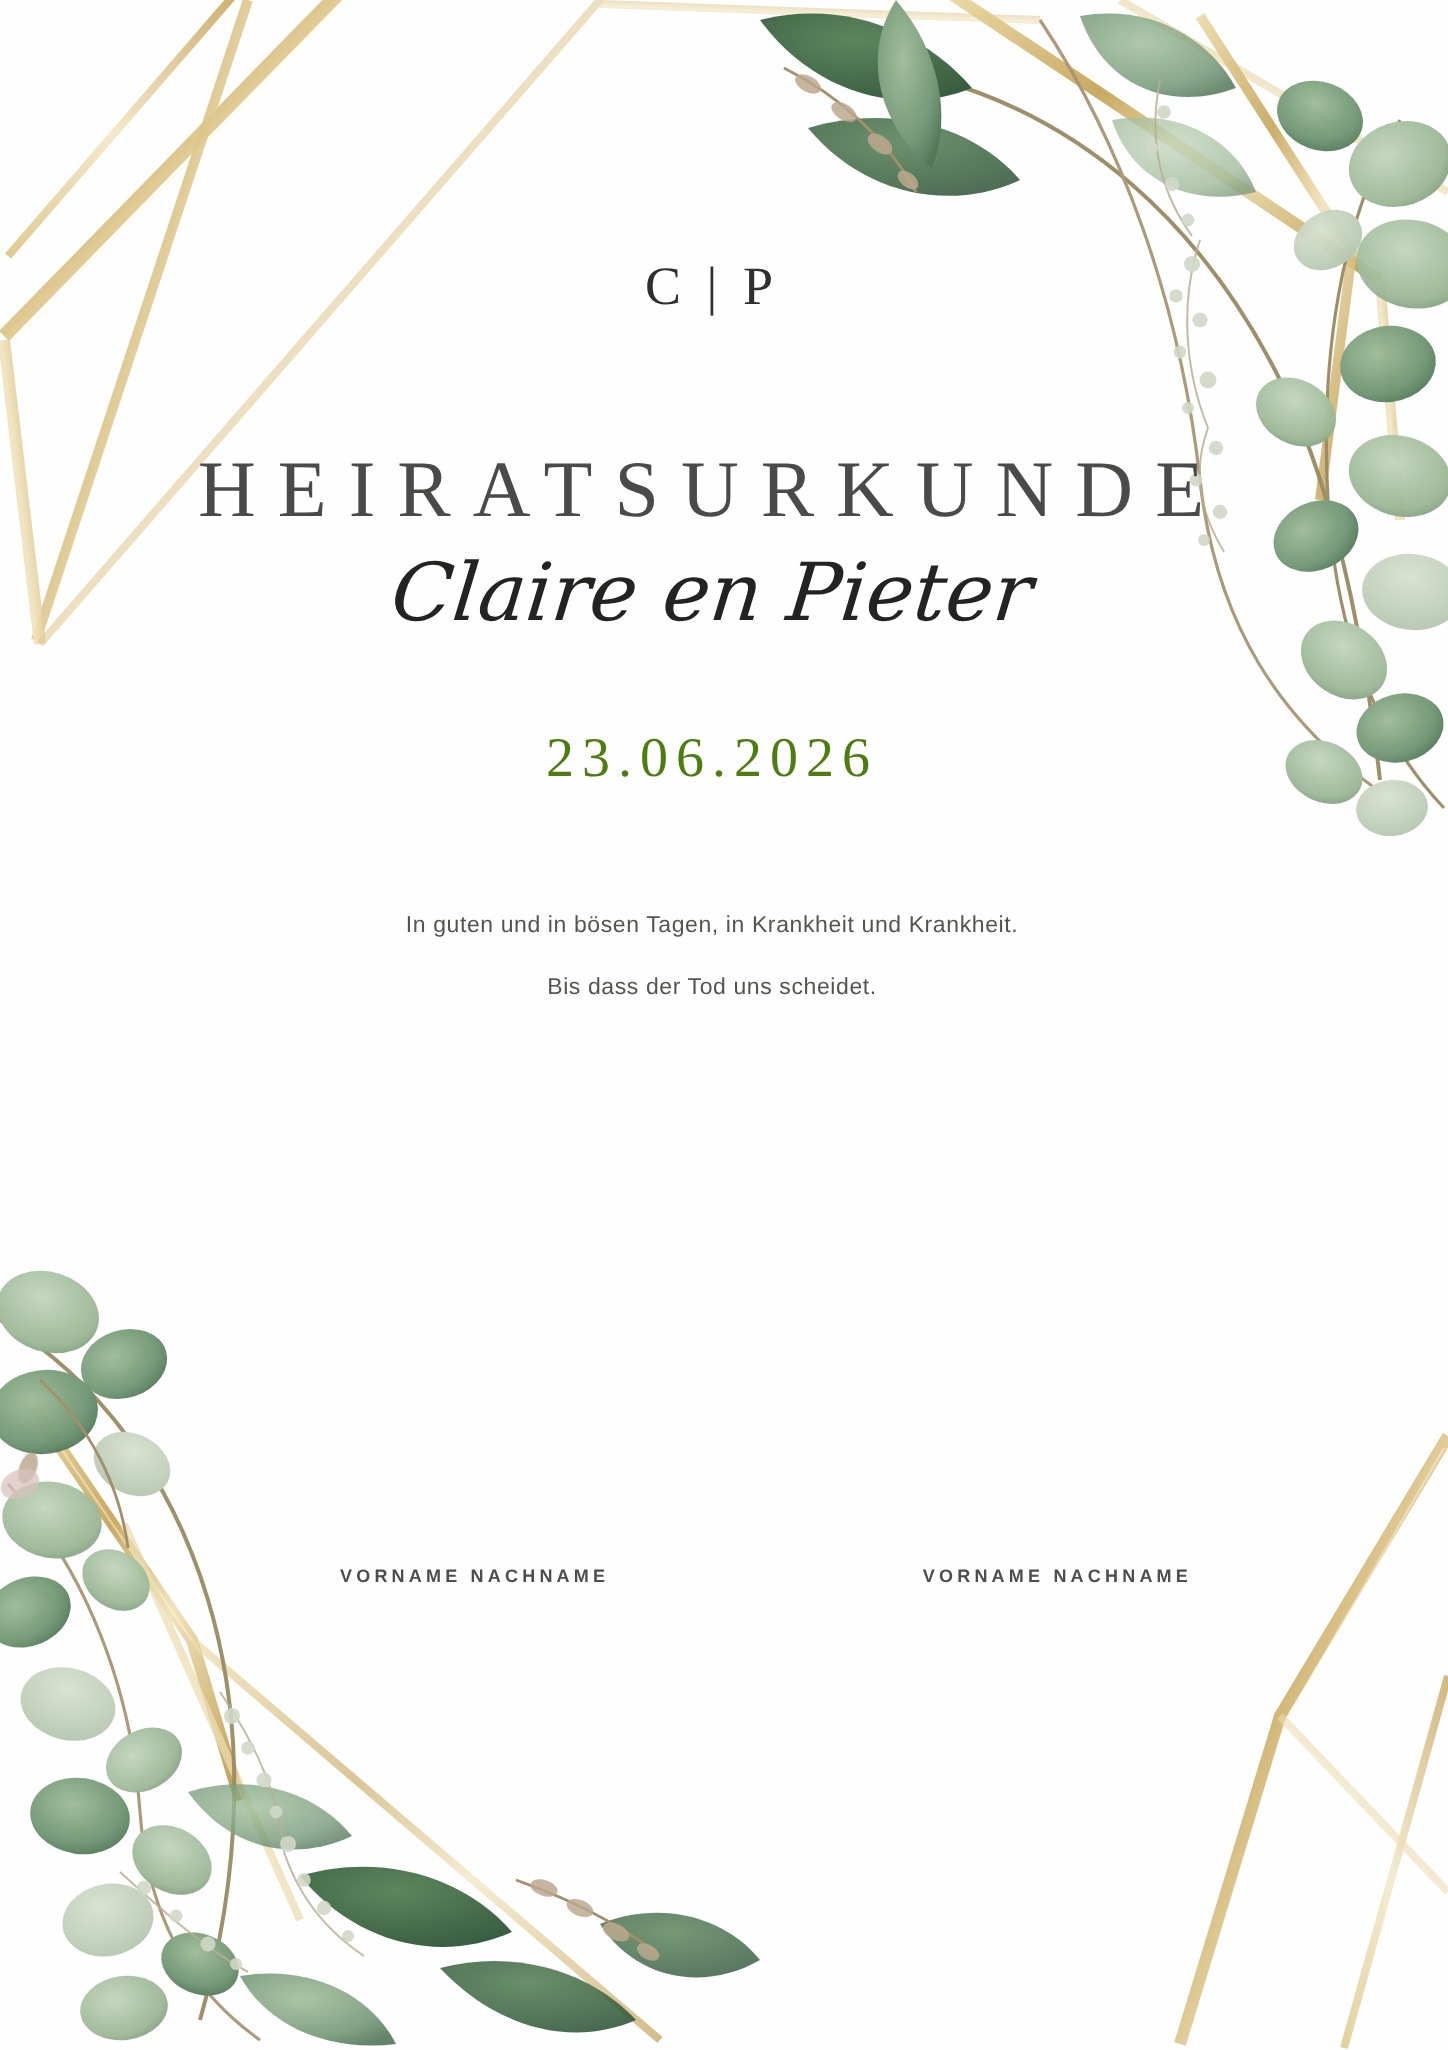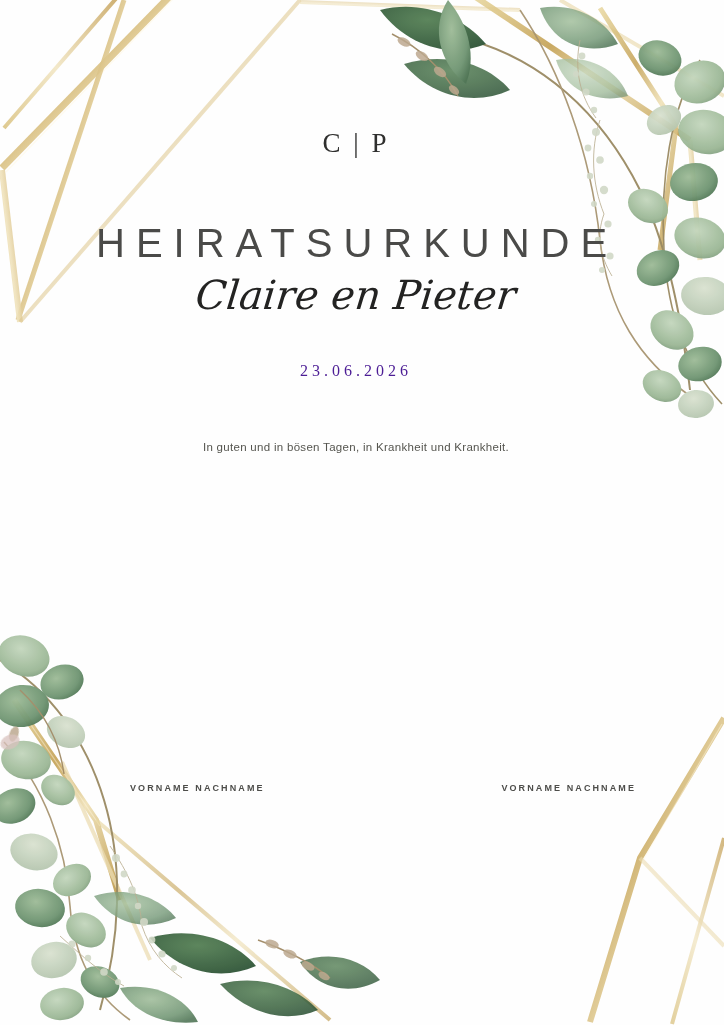--- a/index.html
+++ b/index.html
@@ -43,44 +43,44 @@
     margin-top: 128px;
     font-family: "Liberation Serif", serif;
     font-size: 27px;
     letter-spacing: 3px;
     color: #2f2f2e;
     font-weight: 400;
   }
 
   .title {
     margin-top: 62px;
-    font-family: Liberation Sans, sans-serif;
+    font-family: Liberation Serif, serif;
     font-size: 40px;
     letter-spacing: 11px;
     color: #4a4a48;
     font-weight: 400;
     white-space: nowrap;
   }
 
   .names {
     margin-top: 6px;
     font-family: "DejaVu Serif", serif;
     font-style: italic;
     font-size: 40px;
     color: #232322;
     letter-spacing: 0px;
     transform: skewX(-6deg);
   }
 
   .date {
     margin-top: 44px;
     font-family: "Liberation Serif", serif;
-    font-size: 16px;
+    font-size: 28px;
     letter-spacing: 4px;
-    color: #4c1d95;
+    color: #4d7c0f;
   }
 
   .vows {
     margin-top: 52px;
     font-size: 11.5px;
     line-height: 31px;
     color: #55554f;
     letter-spacing: 0.3px;
   }
   .vows div { white-space: nowrap; }
@@ -93,21 +93,21 @@
     color: #2f2f2e;
     font-weight: 700;
   }
 
   .witness-row {
     position: absolute;
     top: 783px;
     left: 0; right: 0;
     display: flex;
     justify-content: space-between;
-    padding: 0 80px;
+    padding: 0 120px;
   }
   .witness-name {
     font-size: 9px;
     letter-spacing: 2.1px;
     color: #4d4d4a;
     font-weight: 700;
     white-space: nowrap;
   }
   .witness-name.left { margin-left: 50px; }
   .witness-name.right { margin-right: 8px; }
@@ -307,20 +307,21 @@
     <div class="monogram">C | P</div>
 
     <div class="title">HEIRATSURKUNDE</div>
 
     <div class="names">Claire en Pieter</div>
 
     <div class="date">23.06.2026</div>
 
     <div class="vows">
       <div>In guten und in bösen Tagen, in Krankheit und Krankheit.</div>
+      <div>Bis dass der Tod uns scheidet.</div>
     </div>
 
   </div>
 
   <div class="witness-row">
     <div class="witness-name left">VORNAME NACHNAME</div>
     <div class="witness-name right">VORNAME NACHNAME</div>
   </div>
 
 </div>

